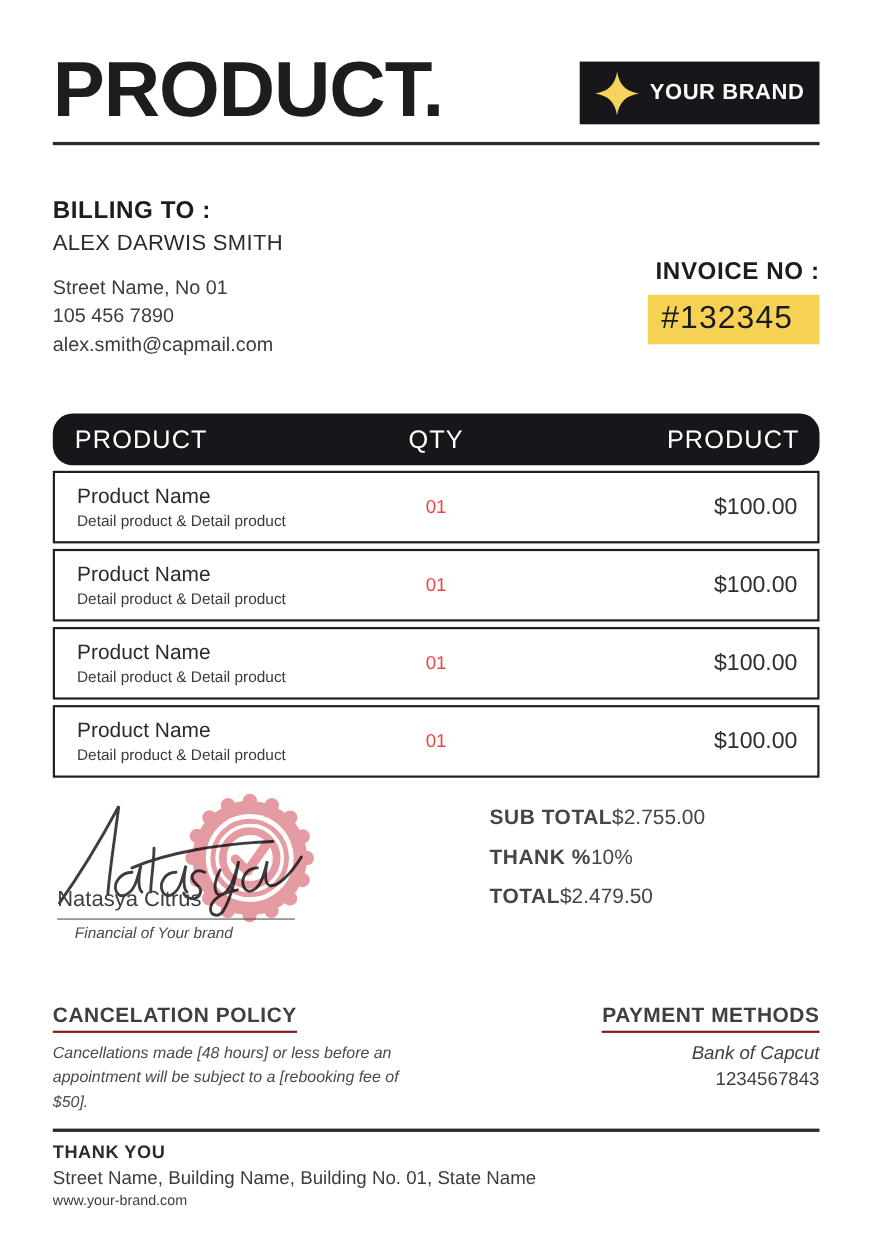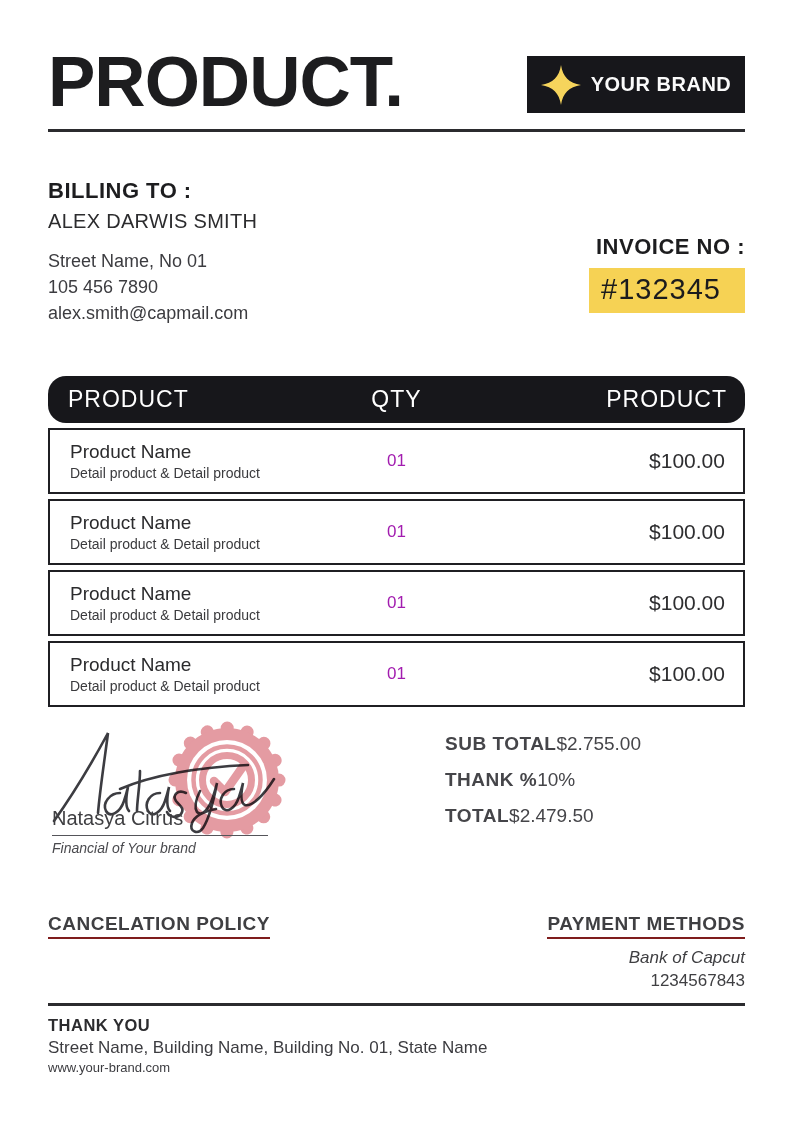--- a/index.html
+++ b/index.html
@@ -45,36 +45,36 @@
   .col-product { width:40%; padding-left:20px; }
   .col-qty { width:20%; text-align:center; }
   .col-amount { width:40%; text-align:right; padding-right:18px; }
   .table-row {
     border:2.5px solid #1f1f23; display:flex; align-items:center;
     height:66px;
   }
   .table-row + .table-row { margin-top:5px; }
   .product-name { font-size:19px; color:#2b2b2d; }
   .product-detail { font-size:14px; color:#3a3a3d; margin-top:2px; }
-  .cell-qty { font-size:17px; color:#a21caf; }
+  .cell-qty { font-size:17px; color:#ef4444; }
   .cell-amount { font-size:21px; color:#2e2e30; }
 
   
   .summary-row { position:relative; height:168px; margin-top:16px; }
   .totals { position:absolute; right:0; top:10px; width:300px; font-size:19px; color:#454549; }
   .totals .trow { display:flex; justify-content:flex-start; margin-bottom:14px; }
   .totals .tlabel { font-weight:700; letter-spacing:0.5px; }
   .signature-block { position:absolute; left:0; top:0; width:330px; height:168px; }
   .sig-svg { position:absolute; left:0; top:4px; }
   .stamp-svg { position:absolute; left:118px; top:-4px; mix-blend-mode:multiply; }
   .sig-name {
     position:absolute; left:4px; top:84px; width:216px;
     font-size:20px; color:#3f3f42; border-bottom:1.5px solid #55555a; padding-bottom:5px;
   }
-  .sig-role { position:absolute; left:4px; top:117px; font-size:14px; font-style:italic; color:#4a4a4e; }
+  .sig-role { position:absolute; left:20px; top:117px; font-size:14px; font-style:italic; color:#4a4a4e; }
 
   
   .policy-row { display:flex; justify-content:space-between; margin-top:22px; }
   .section-heading {
     display:inline-block; font-size:19px; font-weight:800; letter-spacing:0.5px; color:#3f3f42;
     border-bottom:2px solid #7f1d1d; padding-bottom:2px;
   }
   .policy-text { margin-top:9px; width:316px; font-size:14.5px; font-style:italic; color:#4a4a4e; line-height:1.5; }
   .payment-block { text-align:right; }
   .payment-bank { margin-top:9px; font-size:17px; font-style:italic; color:#3f3f42; }
@@ -204,20 +204,21 @@
       <div class="trow">
         <span class="tlabel">TOTAL</span>
         <span class="tvalue">$2.479.50</span>
       </div>
     </div>
   </div>
 
   <div class="policy-row">
     <div>
       <div class="section-heading">CANCELATION POLICY</div>
+      <div class="policy-text">Cancellations made [48 hours] or less before an appointment will be subject to a [rebooking fee of $50].</div>
     </div>
     <div class="payment-block">
       <div class="section-heading">PAYMENT METHODS</div>
       <div class="payment-bank">Bank of Capcut</div>
       <div class="payment-account">1234567843</div>
     </div>
   </div>
 
   <div class="footer">
     <div class="rule"></div>

